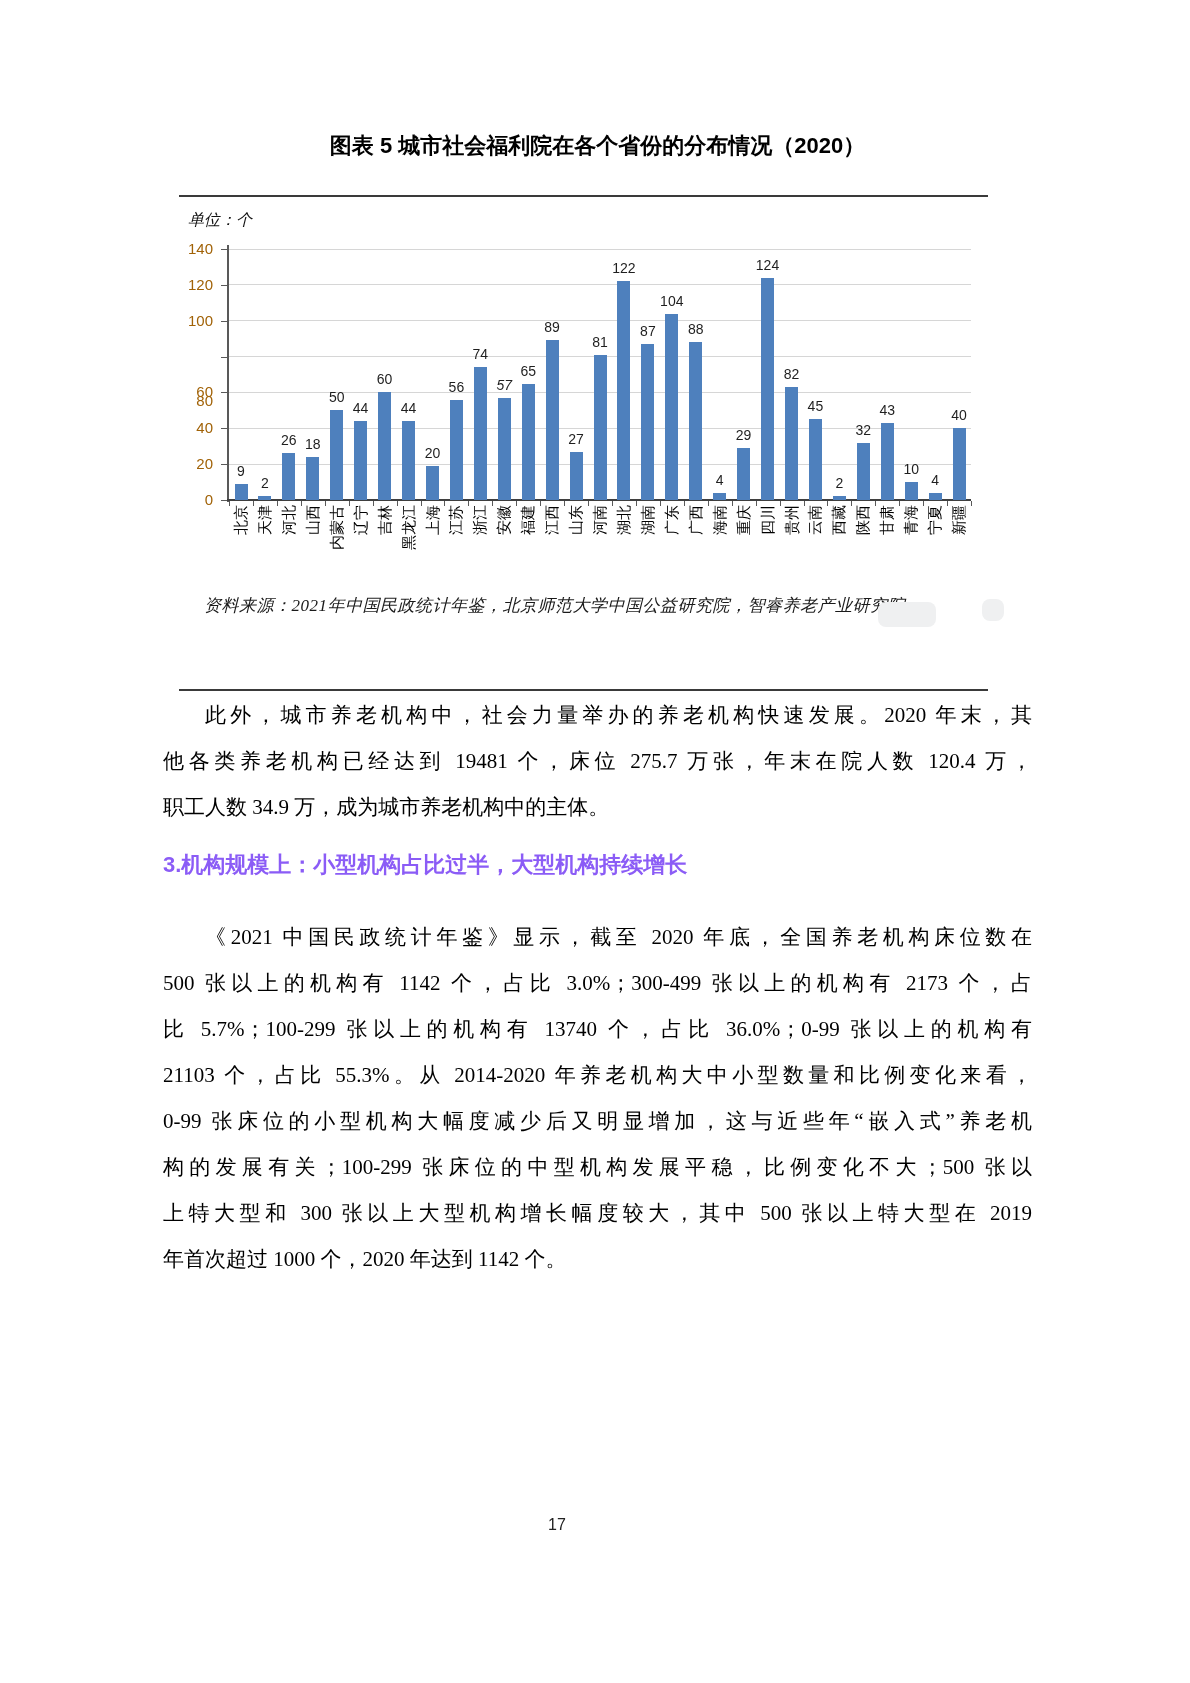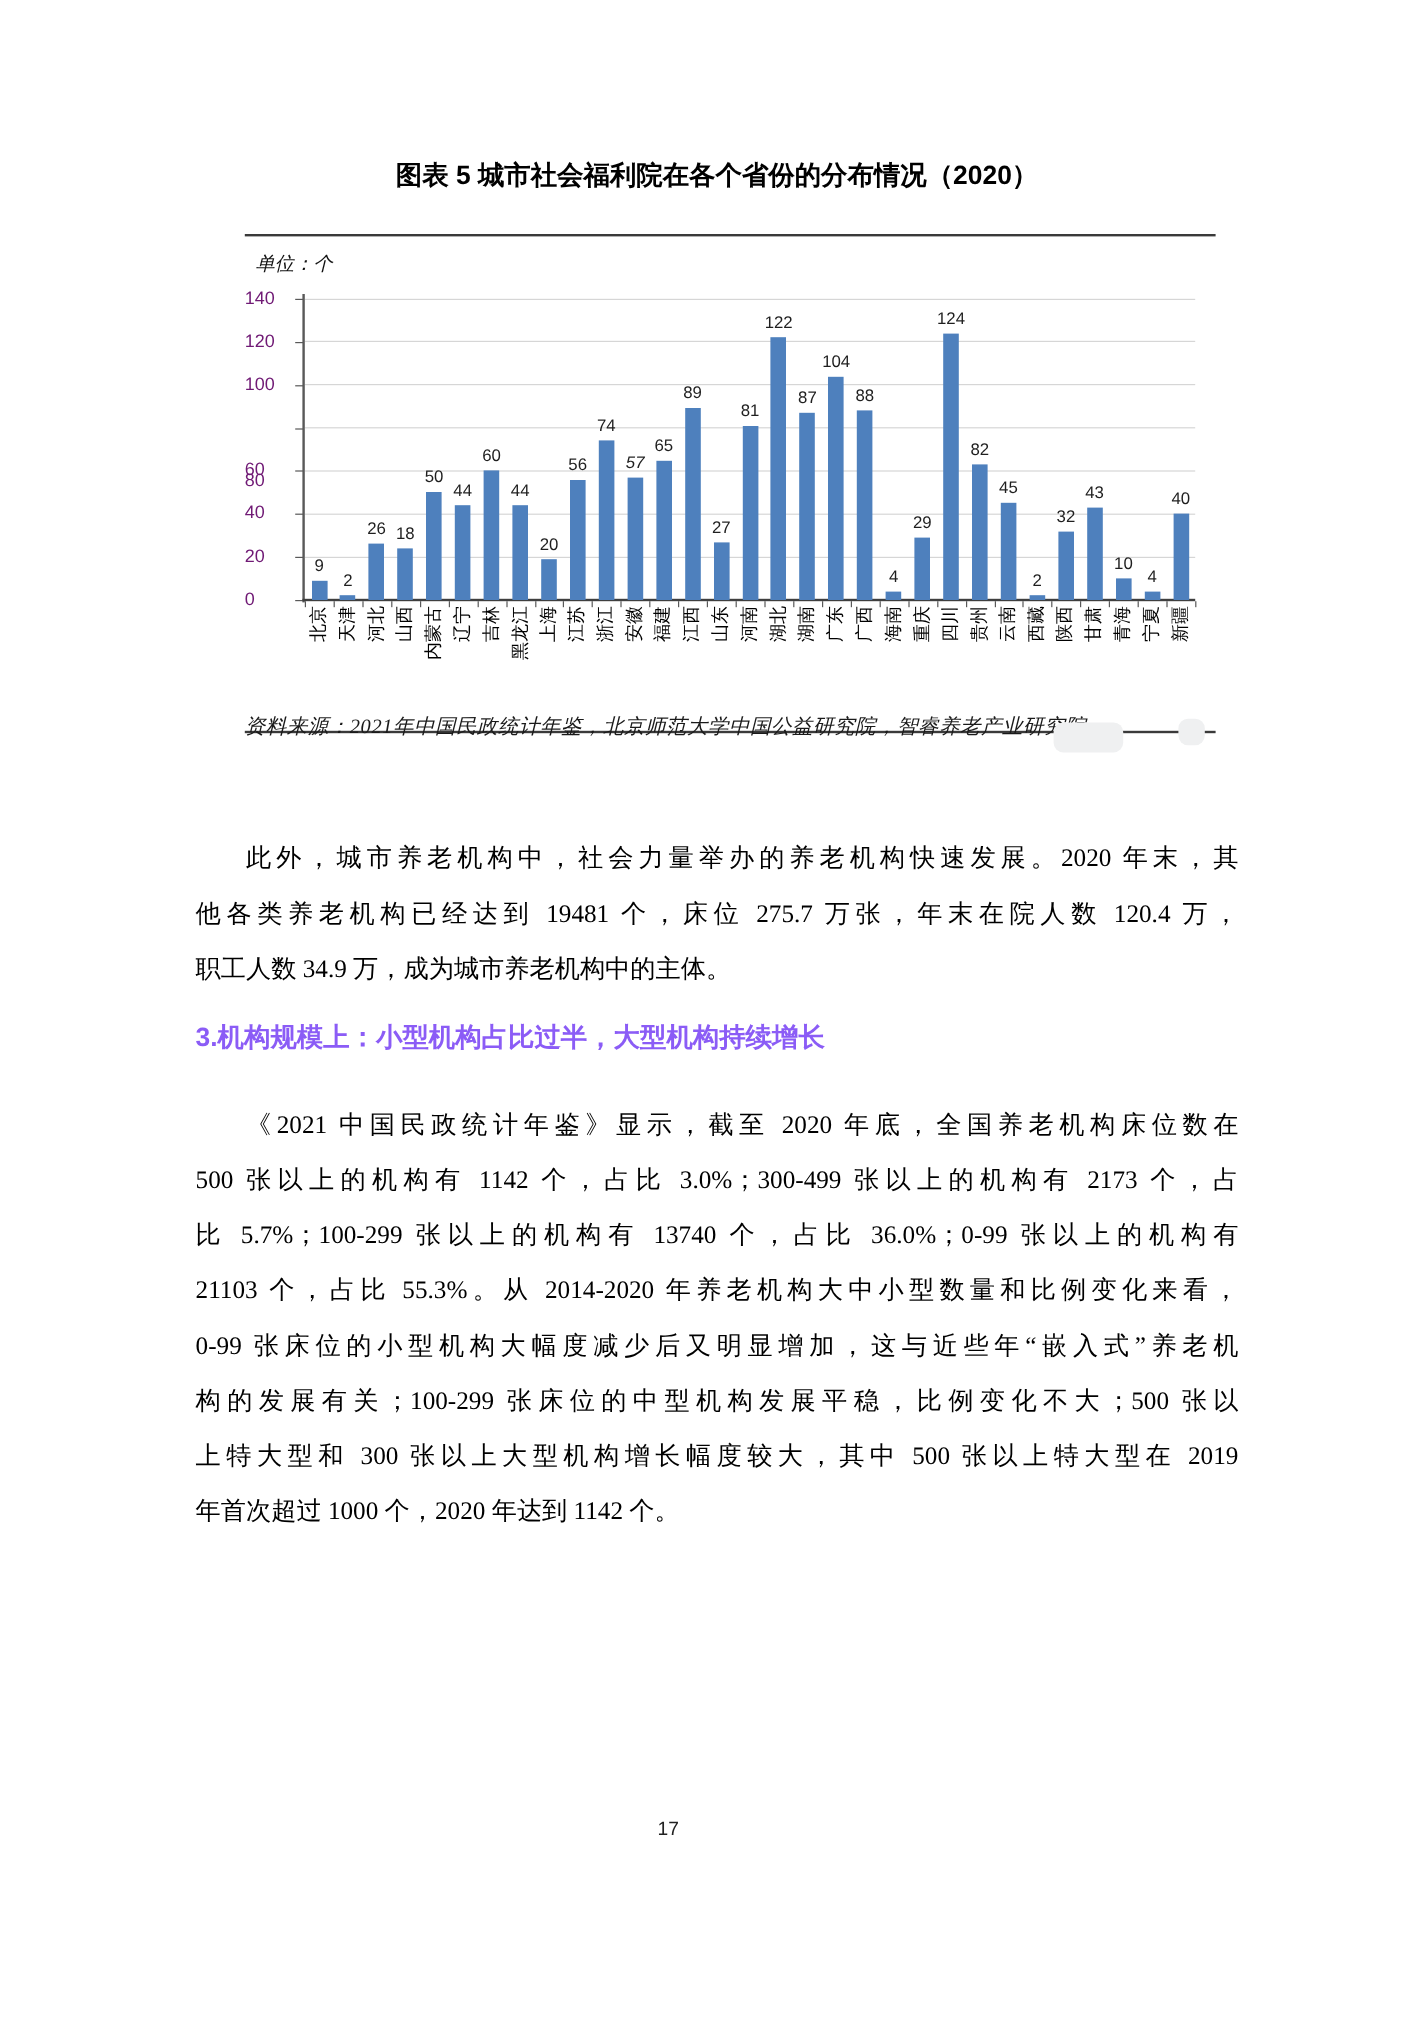--- a/index.html
+++ b/index.html
@@ -11,44 +11,44 @@
     color:#000;
     overflow:hidden;
   }
   .fig-title {
     position:absolute; left:163px; top:131px; width:869px;
     text-align:center;
     font-family:"Liberation Sans", sans-serif;
     font-weight:bold; font-size:22px; color:#000;
   }
   #chart {
-    position:absolute; left:204px; top:195px; width:809px; height:416px;
+    position:absolute; left:179px; top:195px; width:809px; height:496px;
   }
   .rule { position:absolute; left:0; width:100%; height:2px; background:#3a3a3a; }
   .rule.top { top:0; }
   .rule.bottom { bottom:0; }
   .unit-label {
     position:absolute; left:9px; top:15px;
     font-style:italic; font-size:16px; color:#111;
   }
   .gridline { position:absolute; height:1px; background:#d6d6d6; }
   .axis { position:absolute; background:#595959; }
   .x-axis { background:#3f3f3f; }
   .tick { position:absolute; background:#595959; }
   .bar { position:absolute; background:#4e80bd; }
   .bar-label {
     position:absolute; width:44px; text-align:center;
     font-family:"Liberation Sans", sans-serif;
     font-size:14px; color:#1f1f1f; white-space:nowrap;
   }
   .y-label {
     position:absolute; left:0; width:40px; height:18px;
-    text-align:left; padding-right:6px; box-sizing:border-box;
-    font-family:"Liberation Sans", sans-serif;
-    font-size:15px; color:#701a75; line-height:18px;
+    text-align:right; padding-right:6px; box-sizing:border-box;
+    font-family:"Liberation Sans", sans-serif;
+    font-size:15px; color:#a16207; line-height:18px;
   }
   .x-cat {
     position:absolute;
     transform-origin:0 0;
     transform:rotate(-90deg) translateX(-100%);
     white-space:nowrap;
     font-family:"Liberation Serif", serif;
     font-size:15px; line-height:16px; color:#000;
   }
   .source-line {

